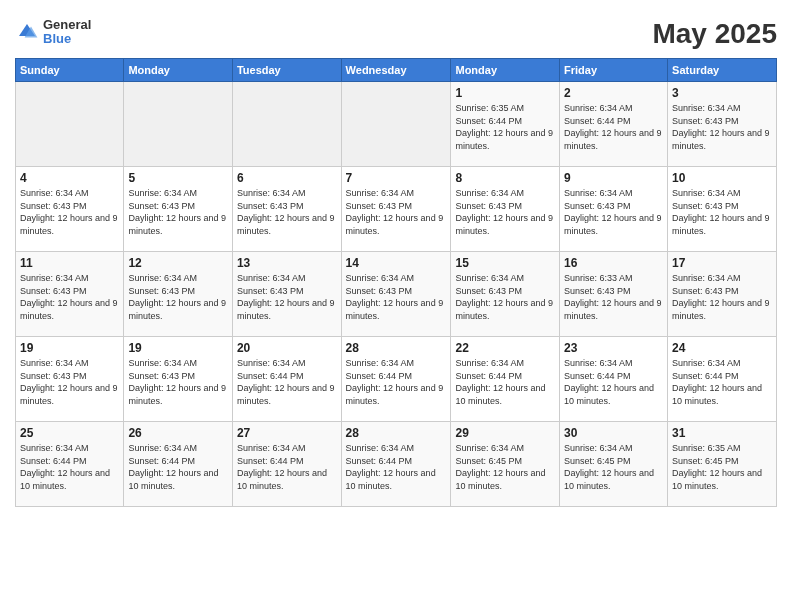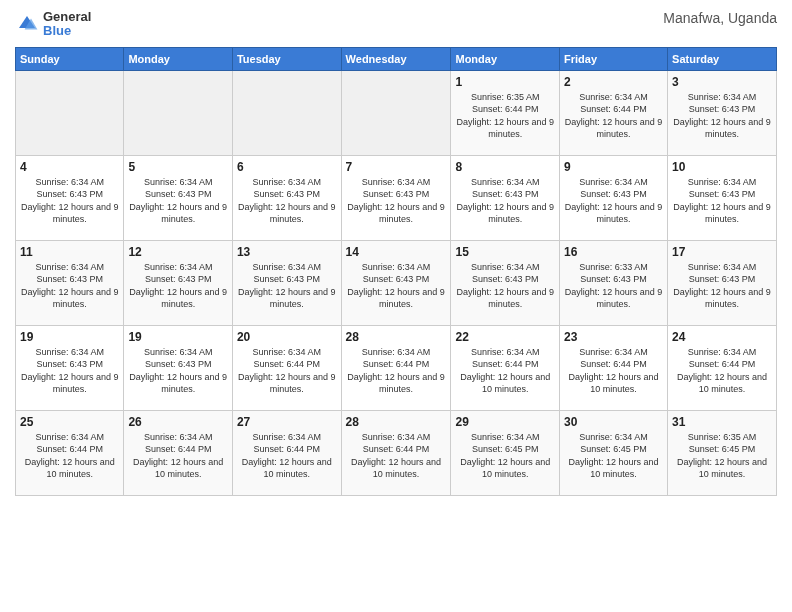--- a/index.html
+++ b/index.html
@@ -6,21 +6,21 @@
     body {
       width: 792px;
       height: 612px;
       font-family: Arial, sans-serif;
       background: #fff;
       overflow: hidden;
     }
     .page {
       width: 792px;
       height: 612px;
-      padding: 10px 15px;
+      padding: 18px 15px;
     }
     .header {
       display: flex;
       justify-content: space-between;
       align-items: flex-start;
       margin-bottom: 8px;
     }
     .logo {
       display: flex;
       align-items: center;
@@ -82,21 +82,20 @@
     .day-number {
       font-size: 12px;
       font-weight: bold;
       color: #222;
       margin-bottom: 2px;
     }
     .day-info {
       font-size: 9px;
       color: #333;
       line-height: 1.4;
-      text-align: center;
     }
     .empty-cell {
       background: #f0f0f0 !important;
     }
   </style>
 </head>
 <body>
 <div class="page">
 
   <div class="header">
@@ -104,21 +103,21 @@
       <svg class="logo-icon" viewBox="0 0 30 30">
         <polygon points="15,5 25,20 5,20" fill="#3a7bd5"></polygon>
         <polygon points="20,8 28,22 12,22" fill="#5a9be5" opacity="0.7"></polygon>
       </svg>
       <div class="logo-text">
         <span class="logo-general">General</span>
         <span class="logo-blue">Blue</span>
       </div>
     </div>
     <div class="title-block">
-      <div class="subtitle">Manafwa, Uganda</div>
+      <div class="main-title">May 2025</div>
     </div>
   </div>
 
   <table class="calendar">
     <thead>
       <tr>
         <th>Sunday</th>
         <th>Monday</th>
         <th>Tuesday</th>
         <th>Wednesday</th>

